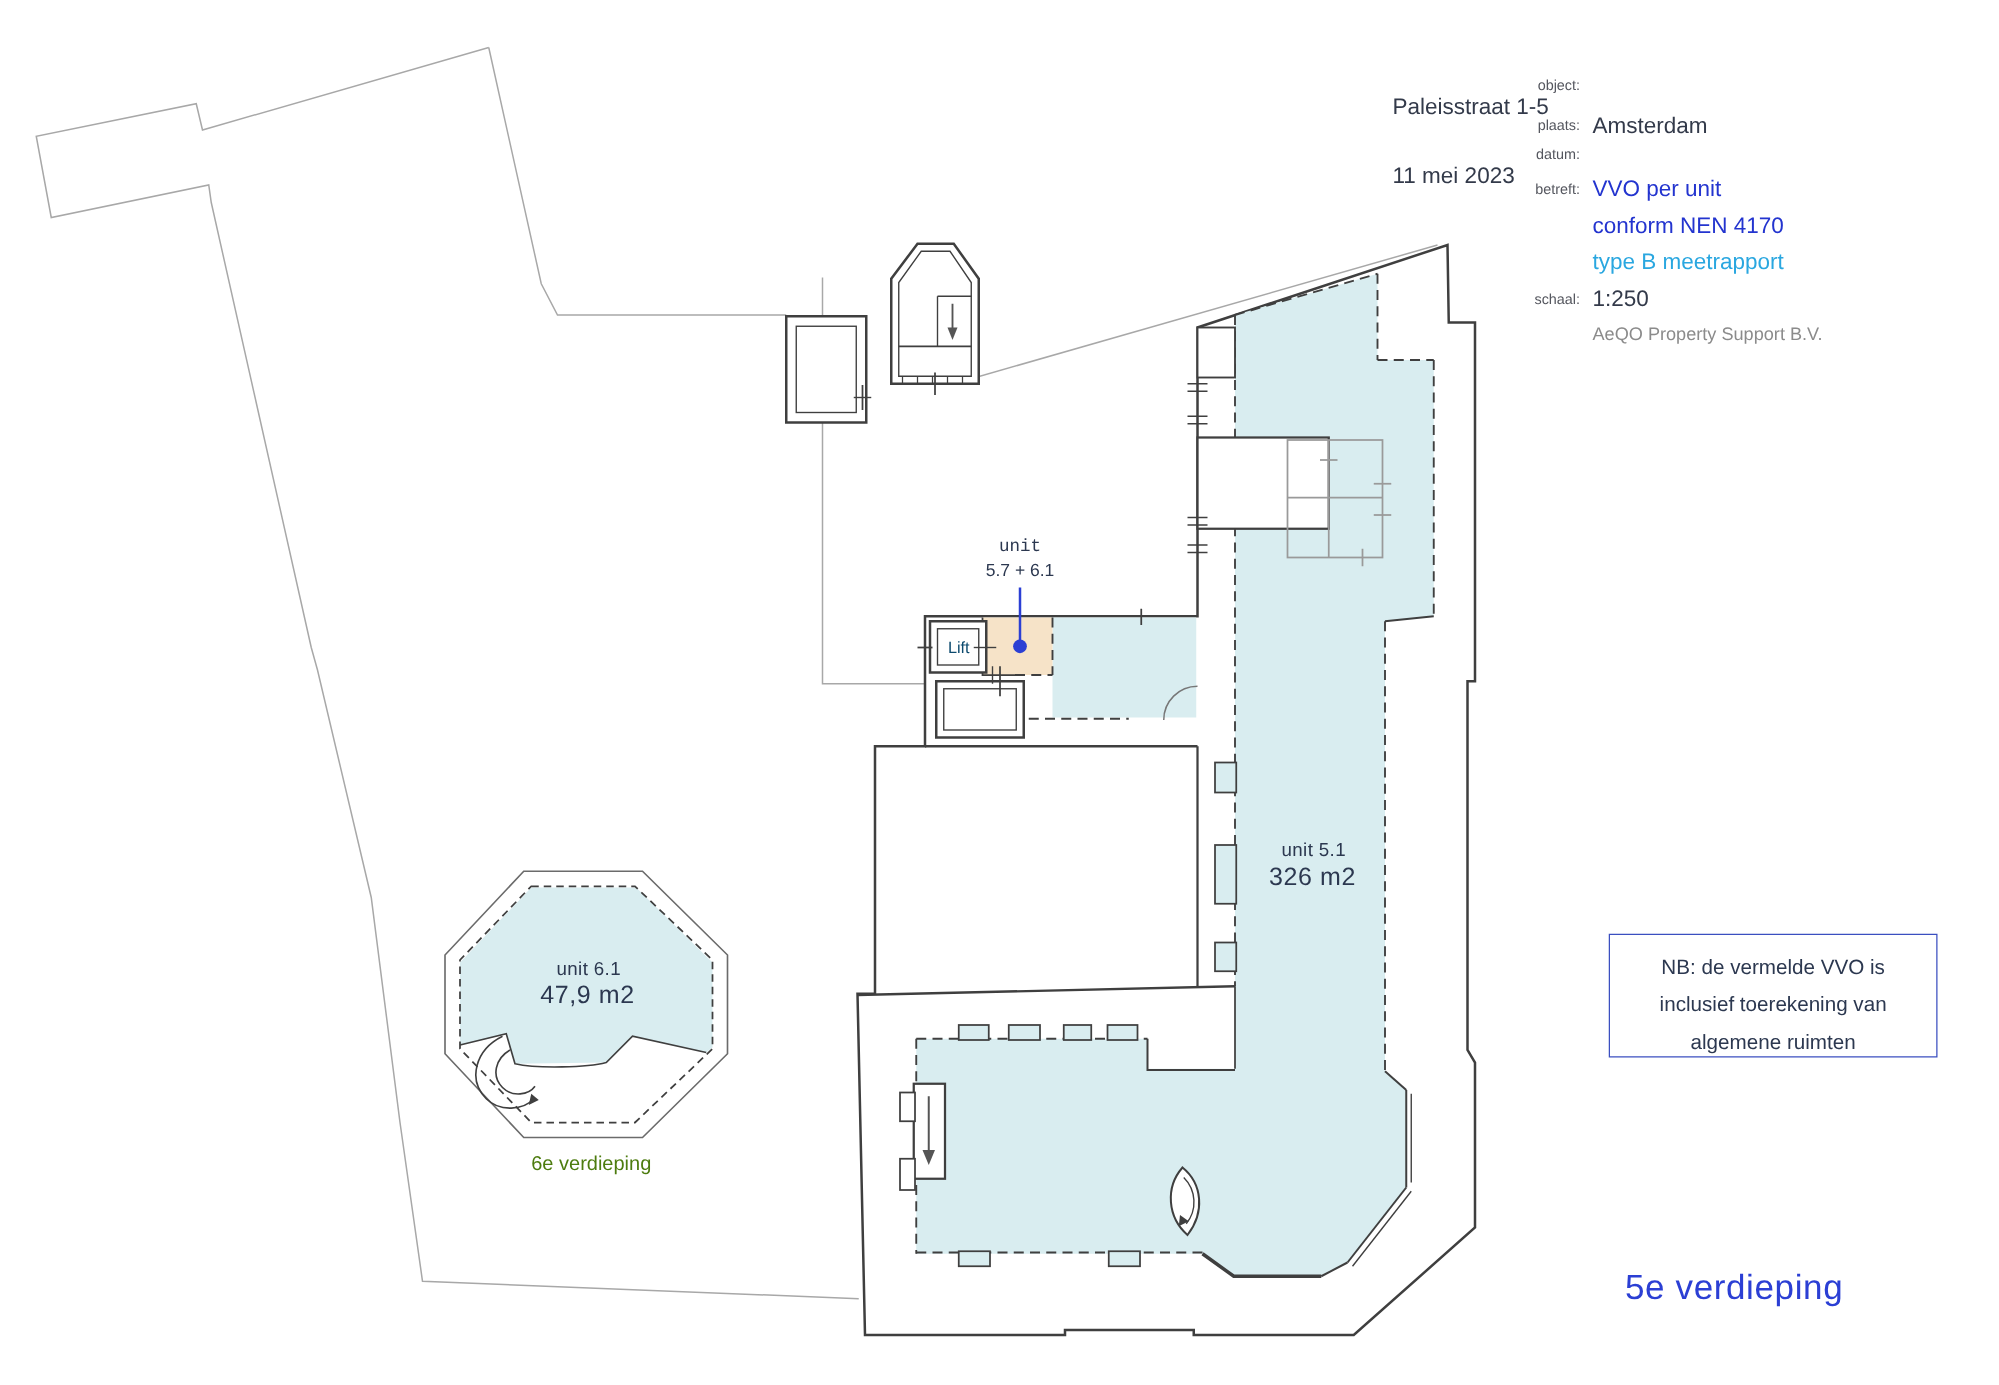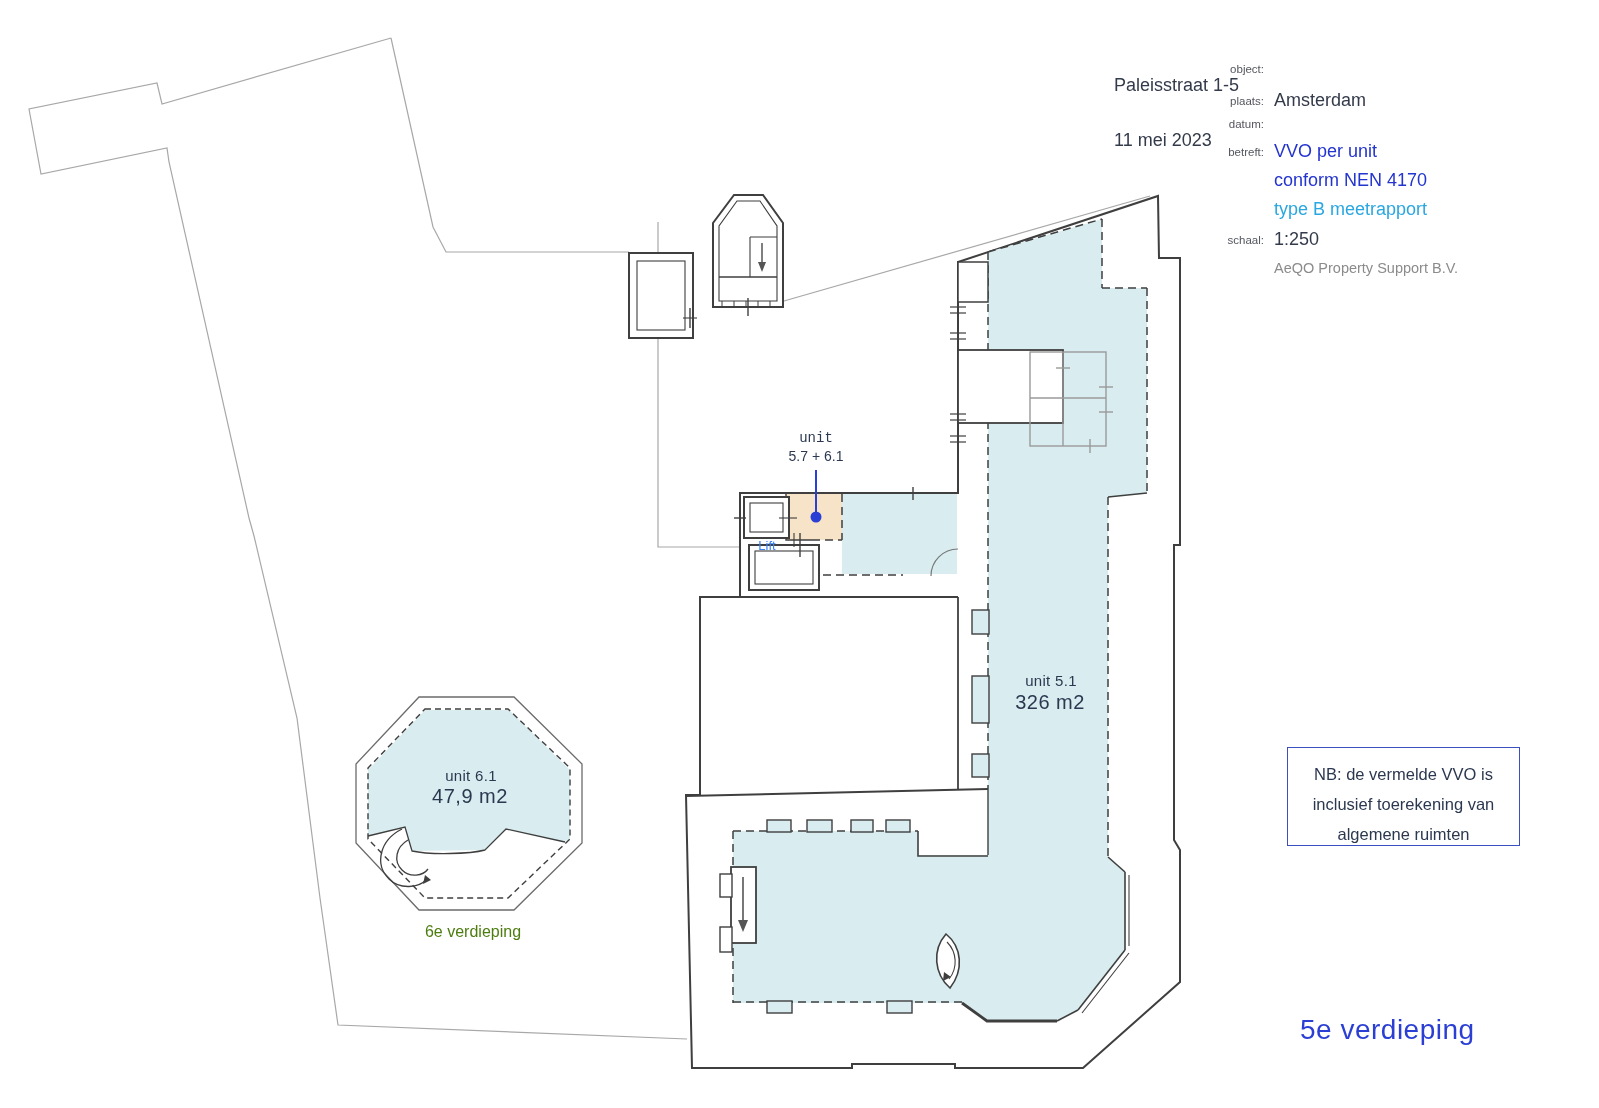--- a/index.html
+++ b/index.html
@@ -4,32 +4,32 @@
 <style>
   html,body{margin:0;padding:0;background:#fff;}
   .canvas{position:relative;width:1599px;height:1108px;background:#ffffff;overflow:hidden;
           font-family:"Liberation Sans", sans-serif;}
   .canvas svg{position:absolute;left:0;top:0;}
   .lbl{position:absolute;white-space:nowrap;color:#2c3850;}
   .ctr{transform:translateX(-50%);text-align:center;}
   .unit-name{font-size:15px;letter-spacing:.3px;}
   .unit-area{font-size:20px;letter-spacing:.5px;}
   .callout-txt{font-size:14px;color:#2c3850;}
-  .lift-txt{font-size:13px;color:#3b82f6;margin-top:28px;}
+  .lift-txt{font-size:13px;color:#0c4a6e;}
   .floor-small{font-size:16px;color:#4d7c0f;}
   .floor-big{font-size:28px;color:#2b3fd4;letter-spacing:.5px;}
   
   .meta-row{position:absolute;left:1114px;display:flex;align-items:flex-start;}
   .meta-label{width:150px;text-align:right;margin-right:10px;font-size:11.5px;color:#54565e;padding-top:5px;}
   .meta-value{font-size:18px;color:#333a4a;}
   .v-blue .meta-value{color:#2334cf;}
   .v-cyan .meta-value{color:#2aa7e0;}
   .v-gray .meta-value{font-size:14.5px;color:#8b8b8b;padding-top:3px;}
   
-  .note-box{position:absolute;left:1287px;top:747px;width:233px;height:99px;
+  .note-box{position:absolute;left:1287px;top:747px;width:263px;height:99px;
             border:1.6px solid #3b4fc0;box-sizing:border-box;text-align:center;
             padding-top:11px;font-size:16.5px;line-height:30px;color:#2c3850;}
 </style>
 </head>
 <body>
 
 <div class="canvas">
 
 <svg width="1599" height="1108" viewBox="0 0 1599 1108">
 

